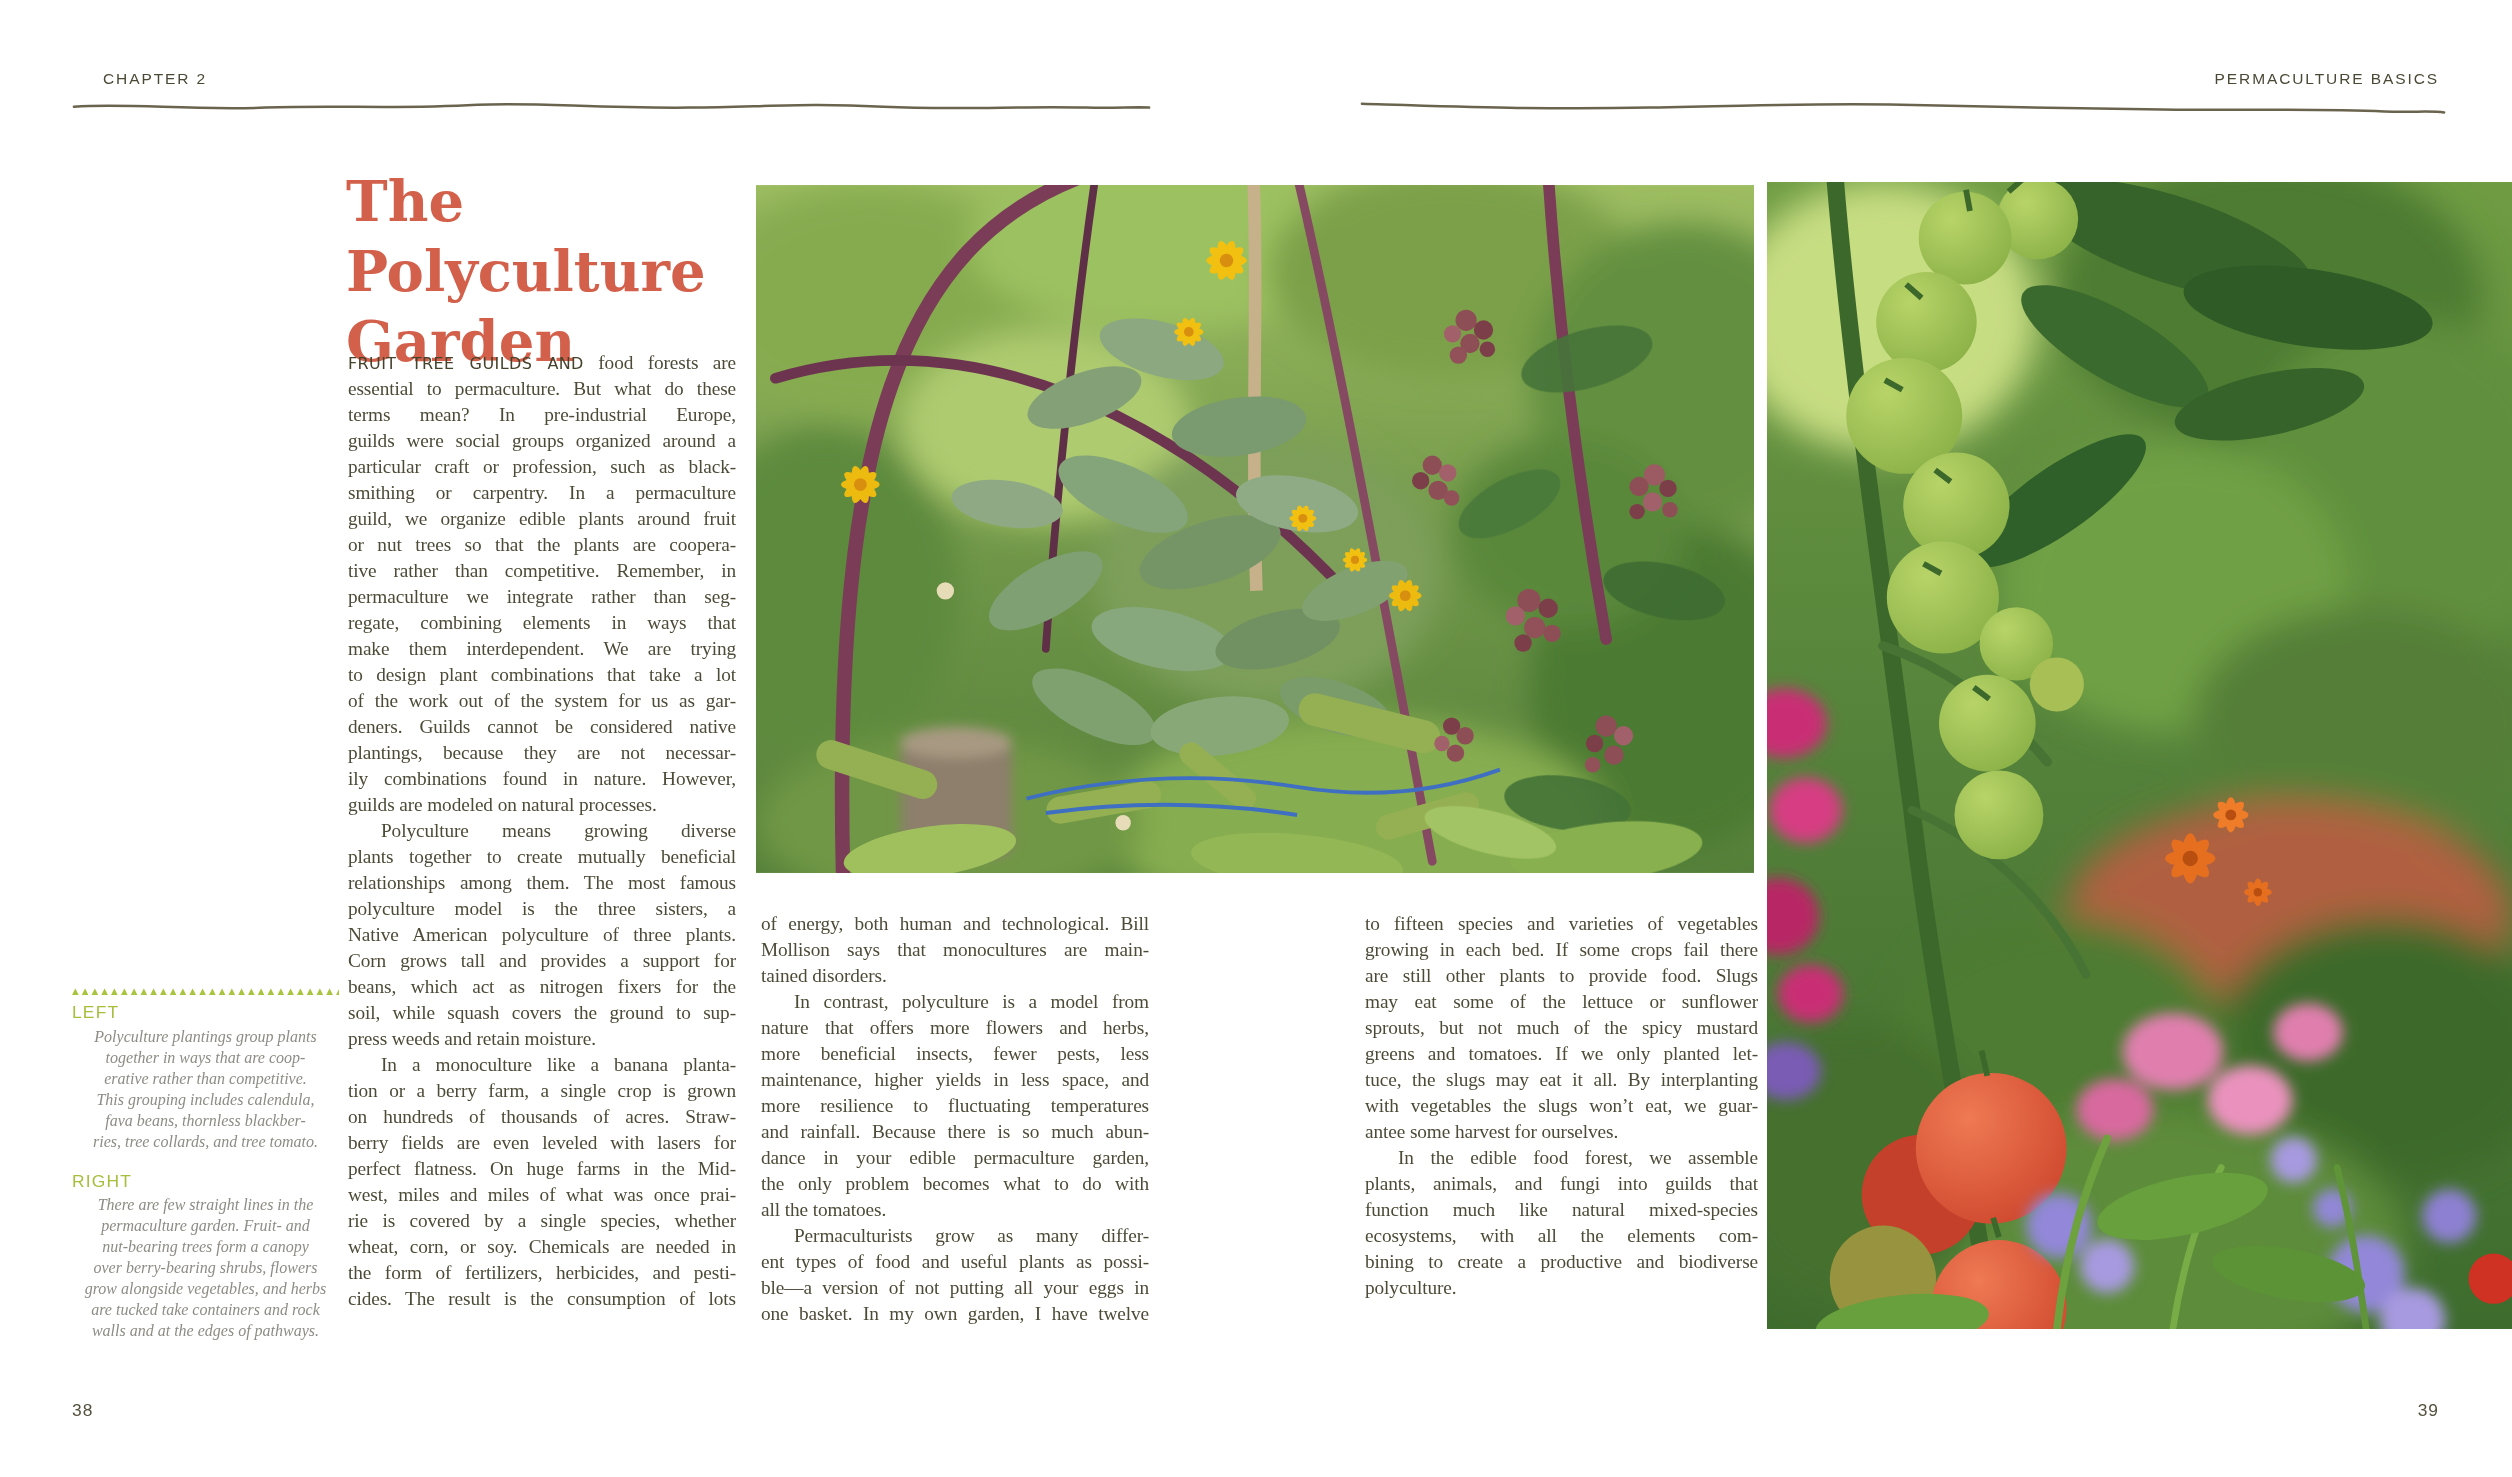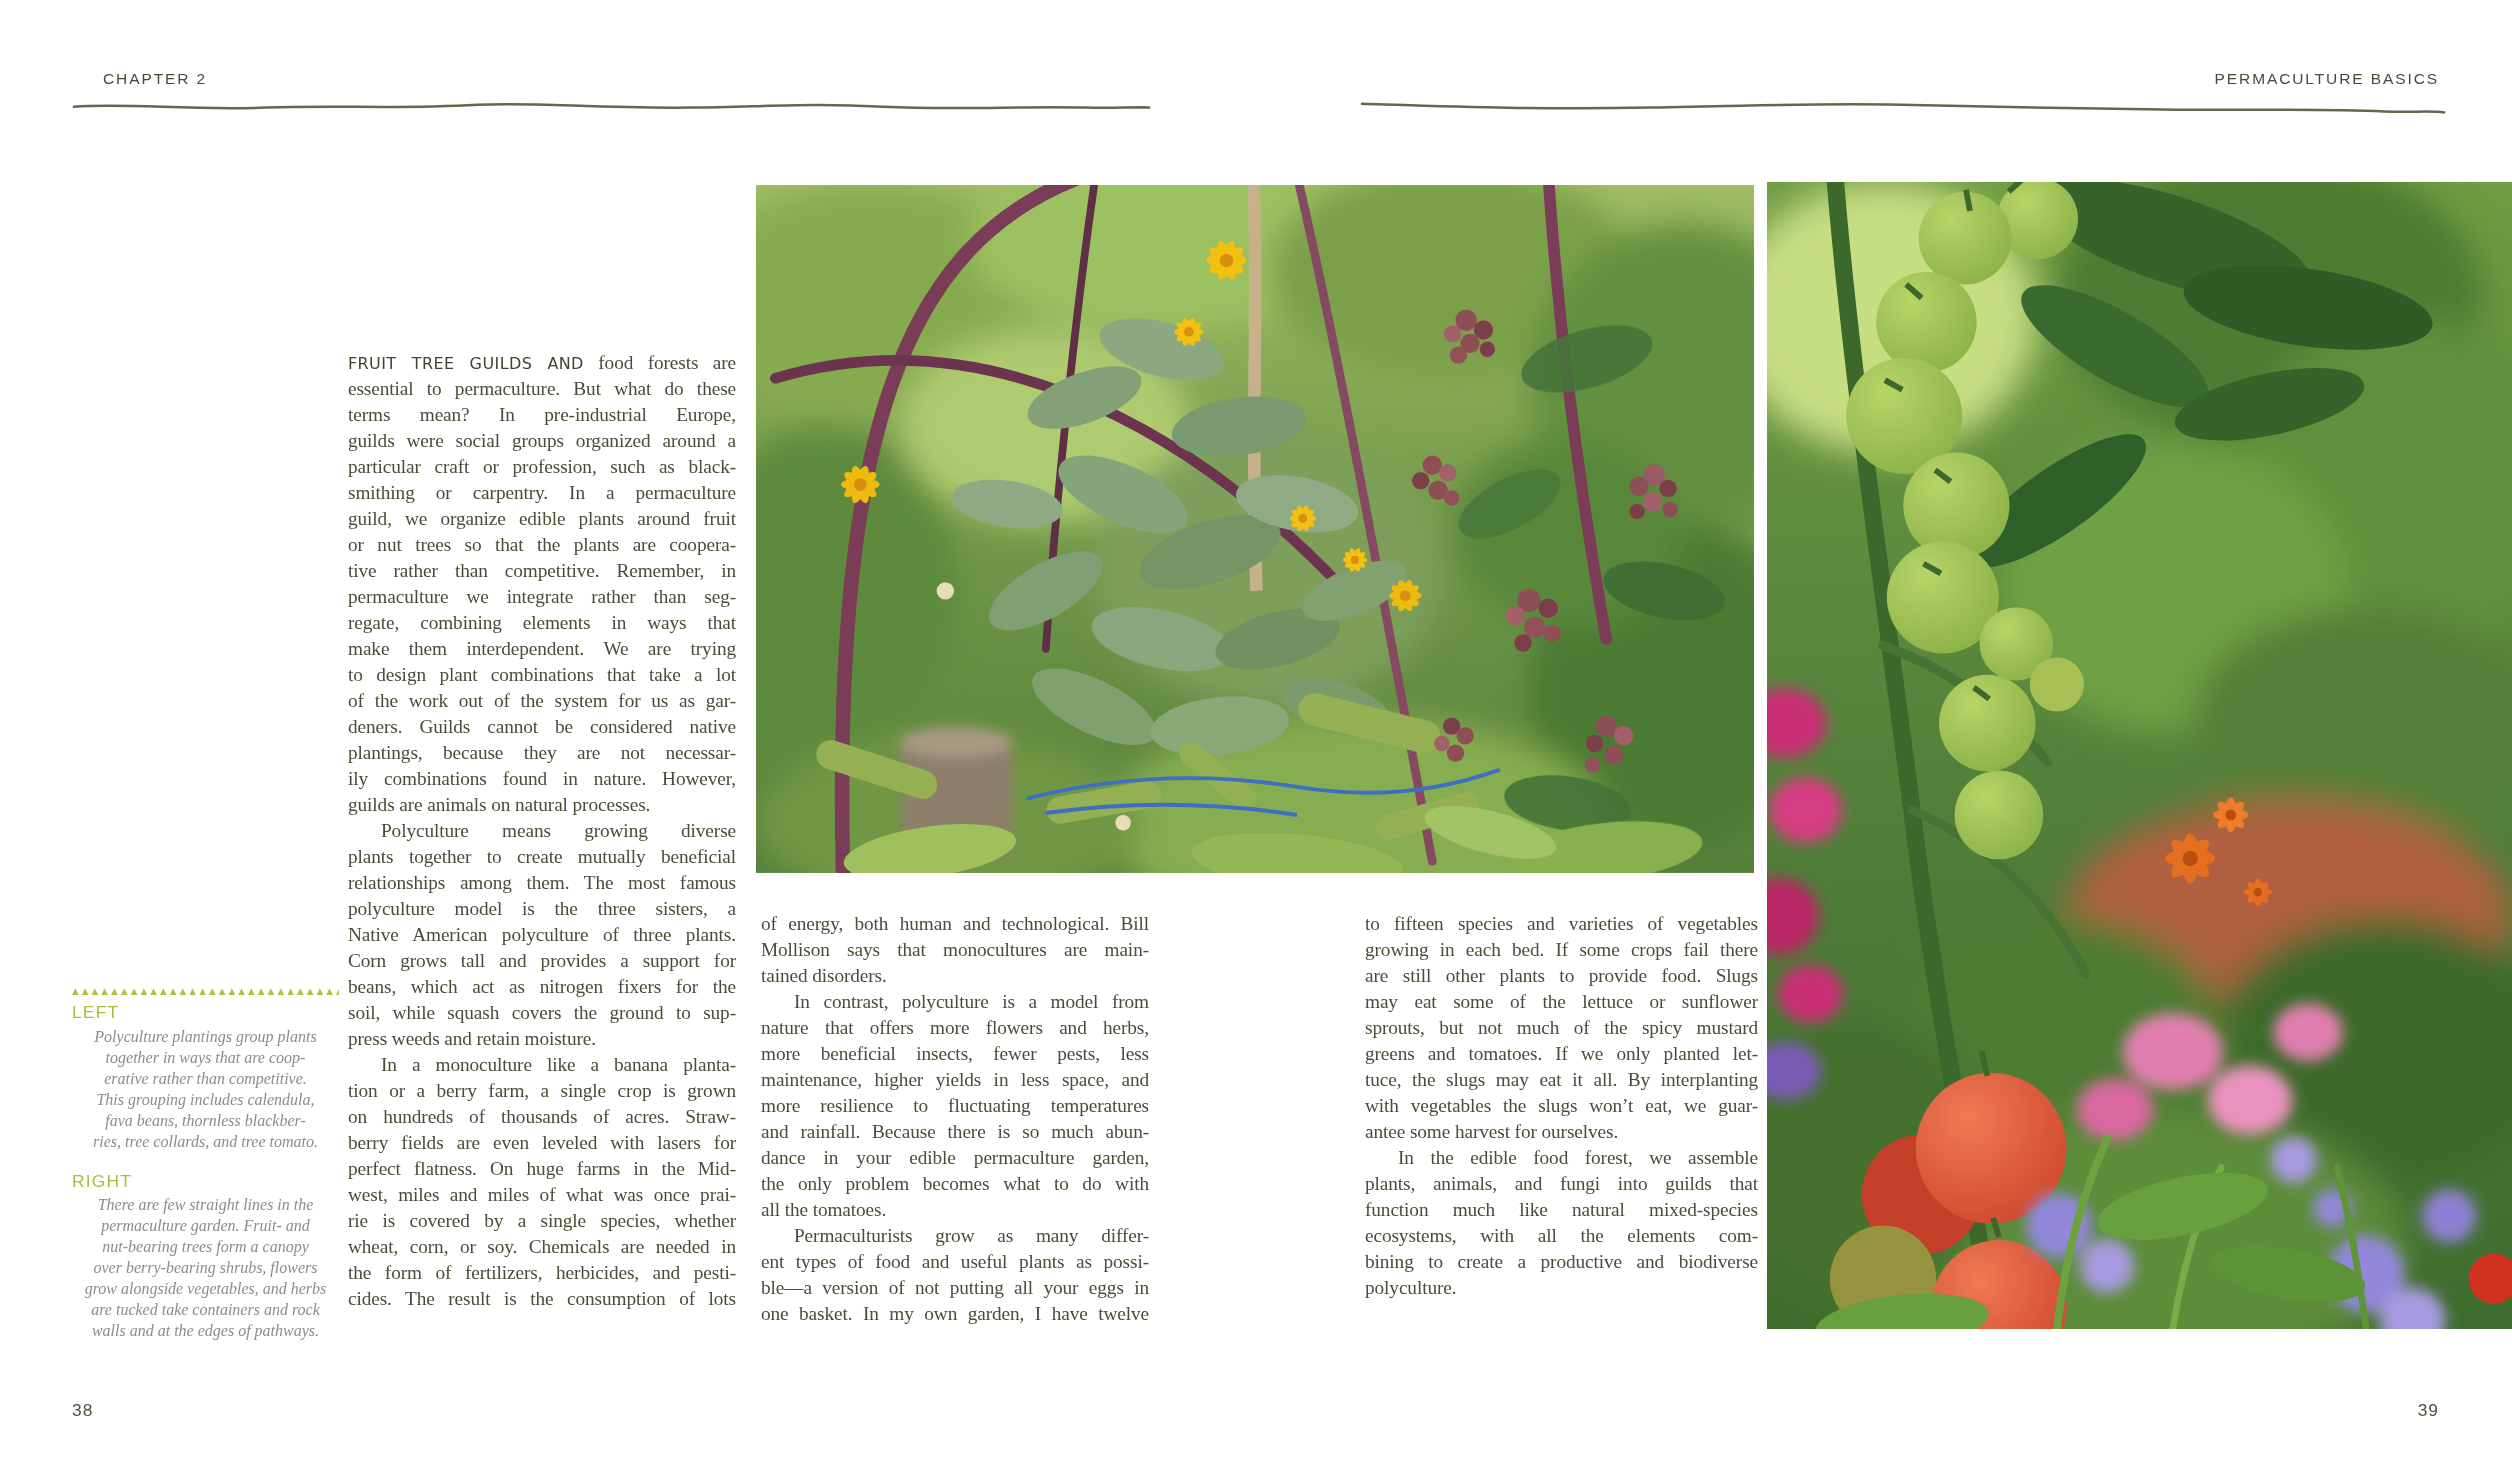--- a/index.html
+++ b/index.html
@@ -78,40 +78,45 @@
   <div class="runhead left">CHAPTER 2</div>
   <div class="runhead right">PERMACULTURE BASICS</div>
 
   <svg class="rule left" viewBox="0 0 1117 20" preserveAspectRatio="none">
     <path d="M2,10 C60,6 120,14 200,11 C280,8 330,13 420,8 C480,5 540,12 640,11 C720,10 760,6 840,10 C920,14 980,9 1050,11 C1080,12 1100,10 1115,11" fill="none" stroke="#6a644f" stroke-width="2.6" stroke-linecap="round"></path>
   </svg>
   <svg class="rule right" viewBox="0 0 1124 20" preserveAspectRatio="none">
     <path d="M2,7 C100,10 180,13 300,11 C420,9 470,6 560,8 C650,10 730,12 830,13 C920,14 990,12 1060,15 C1090,16 1110,14 1122,16" fill="none" stroke="#6a644f" stroke-width="2.6" stroke-linecap="round"></path>
   </svg>
 
+  <div class="title">
+    <div>The</div>
+    <div>Polyculture</div>
+    <div>Garden</div>
+  </div>
 
   <div class="bodycol" id="col1">
       <div class="line"><span class="lead">FRUIT TREE GUILDS AND</span> food forests are</div>
       <div class="line">essential to permaculture. But what do these</div>
       <div class="line">terms mean? In pre-industrial Europe,</div>
       <div class="line">guilds were social groups organized around a</div>
       <div class="line">particular craft or profession, such as black-</div>
       <div class="line">smithing or carpentry. In a permaculture</div>
       <div class="line">guild, we organize edible plants around fruit</div>
       <div class="line">or nut trees so that the plants are coopera-</div>
       <div class="line">tive rather than competitive. Remember, in</div>
       <div class="line">permaculture we integrate rather than seg-</div>
       <div class="line">regate, combining elements in ways that</div>
       <div class="line">make them interdependent. We are trying</div>
       <div class="line">to design plant combinations that take a lot</div>
       <div class="line">of the work out of the system for us as gar-</div>
       <div class="line">deners. Guilds cannot be considered native</div>
       <div class="line">plantings, because they are not necessar-</div>
       <div class="line">ily combinations found in nature. However,</div>
-      <div class="line flush">guilds are animals on natural processes.</div>
+      <div class="line flush">guilds are modeled on natural processes.</div>
       <div class="line indent">Polyculture means growing diverse</div>
       <div class="line">plants together to create mutually beneficial</div>
       <div class="line">relationships among them. The most famous</div>
       <div class="line">polyculture model is the three sisters, a</div>
       <div class="line">Native American polyculture of three plants.</div>
       <div class="line">Corn grows tall and provides a support for</div>
       <div class="line">beans, which act as nitrogen fixers for the</div>
       <div class="line">soil, while squash covers the ground to sup-</div>
       <div class="line flush">press weeds and retain moisture.</div>
       <div class="line indent">In a monoculture like a banana planta-</div>

